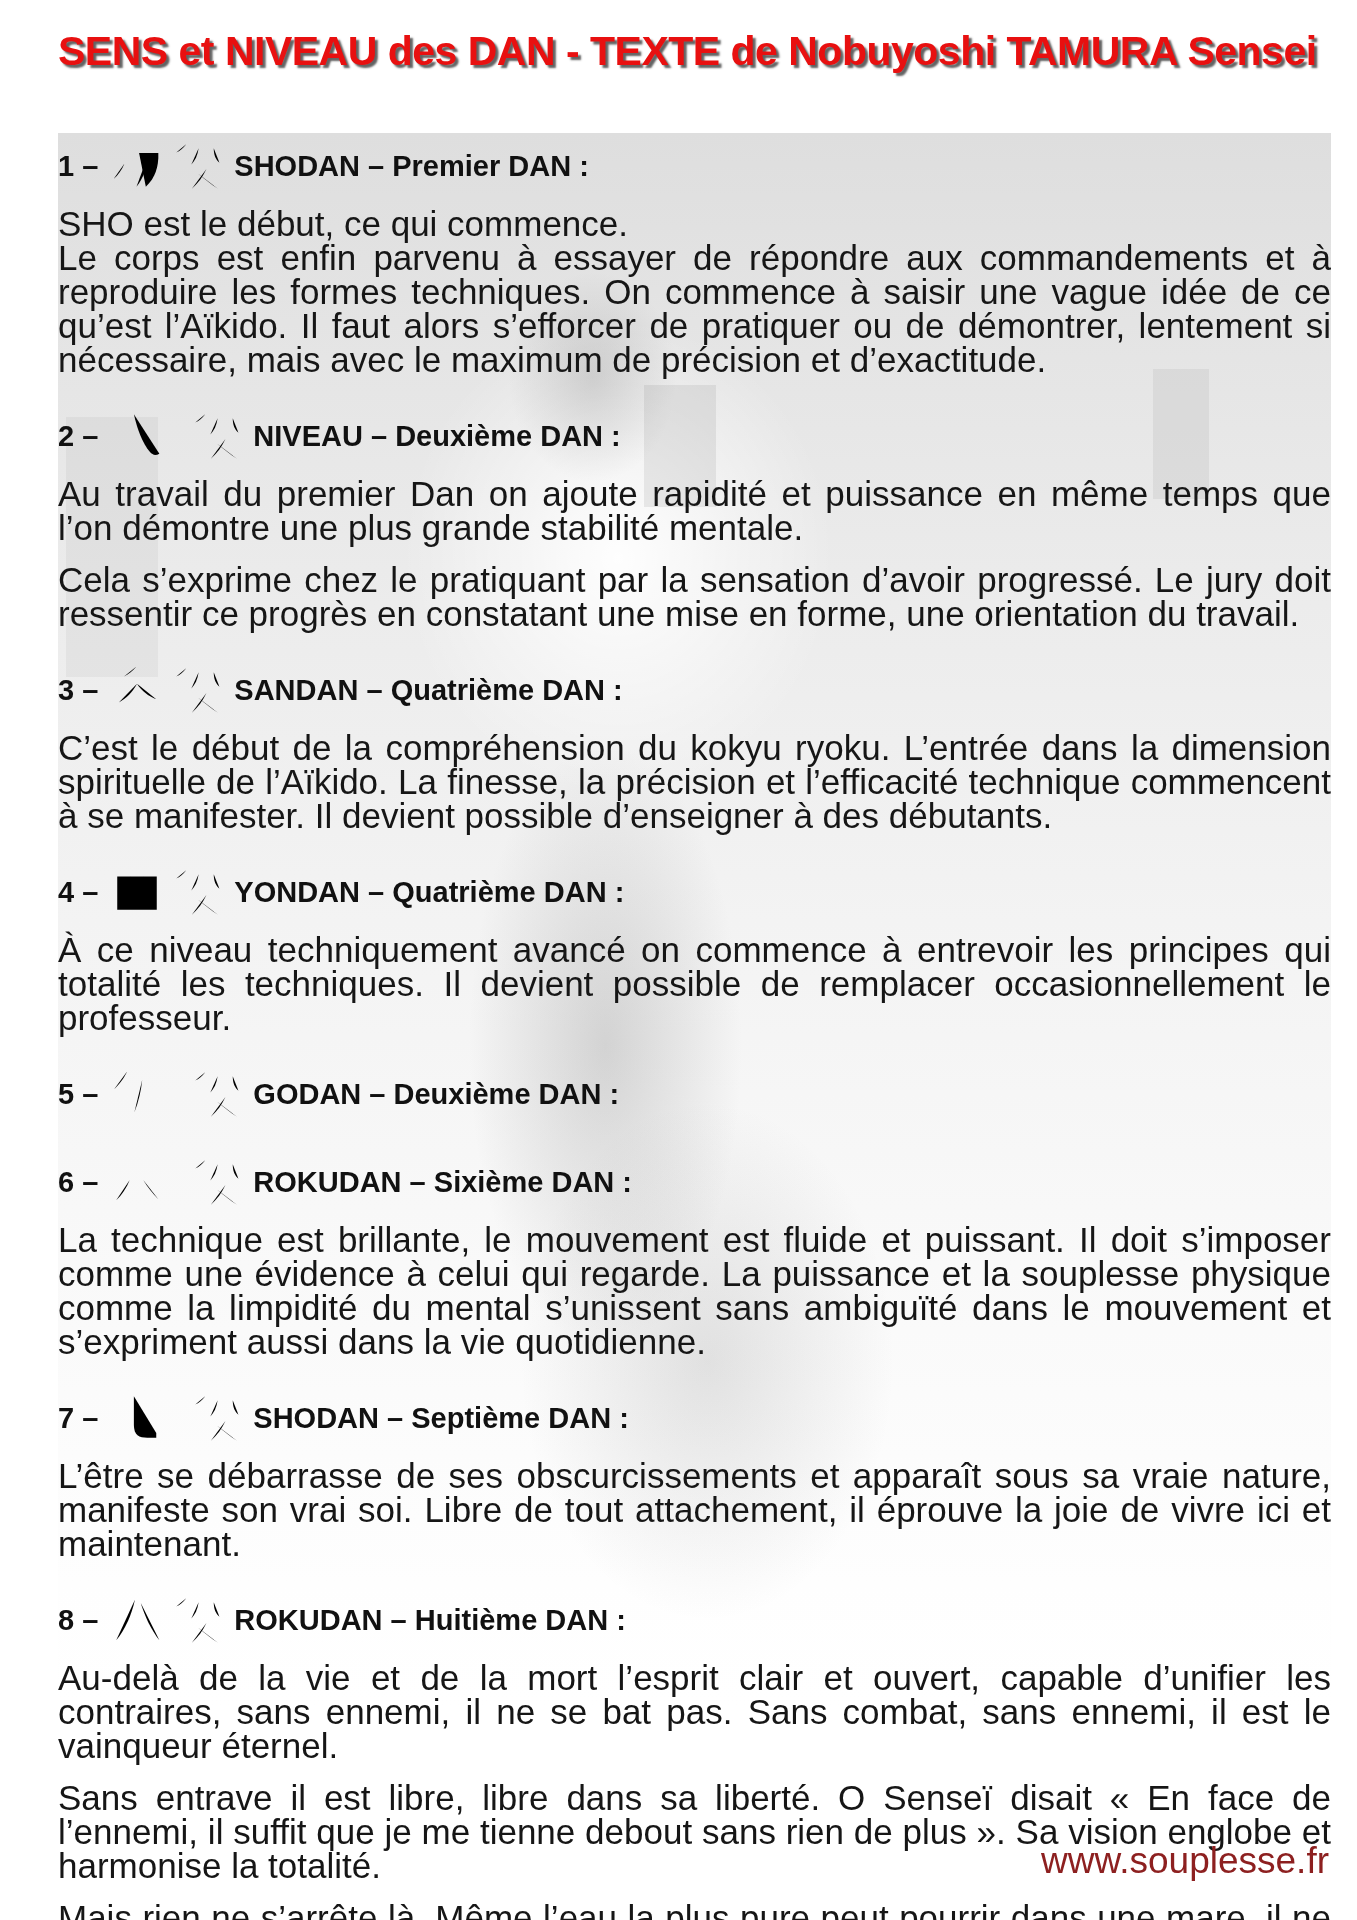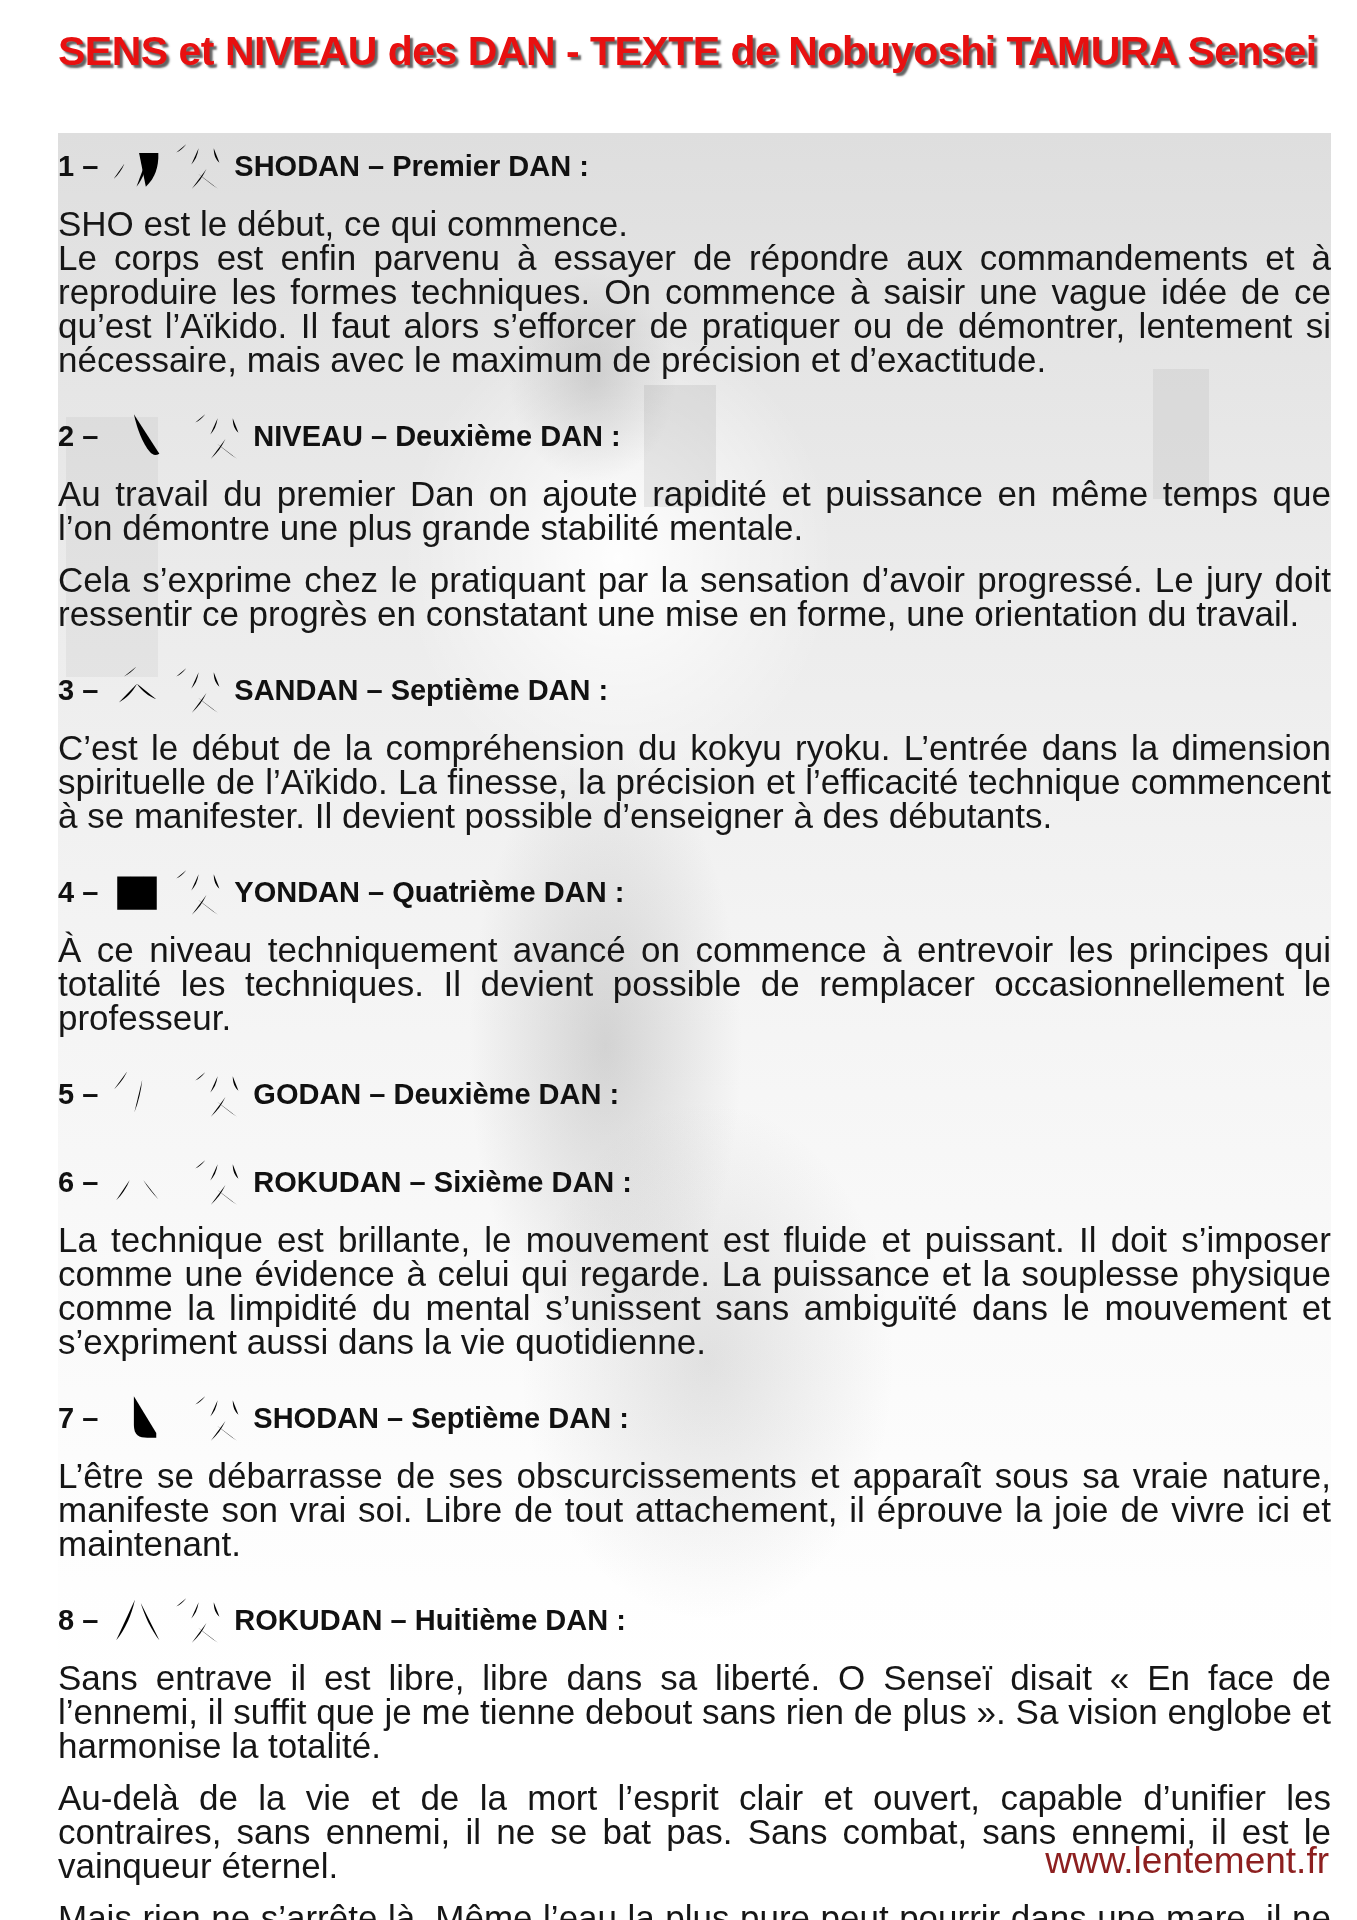--- a/index.html
+++ b/index.html
@@ -225,21 +225,21 @@
       <span class="dan-number">3 –</span>
       <span class="dan-kanji">
             <span class="sr-only">参段</span>
             <svg class="kanji-glyph" viewBox="0 0 100 100">
               <use href="#k-san3"></use>
             </svg>
             <svg class="kanji-glyph" viewBox="0 0 100 100">
               <use href="#k-dan"></use>
             </svg>
           </span>
-      <span class="dan-title">SANDAN – Septième DAN :</span>
+      <span class="dan-title">SANDAN – Quatrième DAN :</span>
     </h2>
     <div class="dan-body">
           <p class="dan-par">C’est le début de la compréhension du kokyu ryoku. L’entrée dans la dimension spirituelle de l’Aïkido. La finesse, la précision et l’efficacité technique commencent à se manifester. Il devient possible d’enseigner à des débutants.</p>
         </div>
   </section>
 
   <section class="dan-section">
     <h2 class="dan-heading">
       <span class="dan-number">4 –</span>
       <span class="dan-kanji">
@@ -323,21 +323,21 @@
             <svg class="kanji-glyph" viewBox="0 0 100 100">
               <use href="#k-hachi"></use>
             </svg>
             <svg class="kanji-glyph" viewBox="0 0 100 100">
               <use href="#k-dan"></use>
             </svg>
           </span>
       <span class="dan-title">ROKUDAN – Huitième DAN :</span>
     </h2>
     <div class="dan-body">
+          <p class="dan-par">Au-delà de la vie et de la mort l’esprit clair et ouvert, capable d’unifier les contraires, sans ennemi, il ne se bat pas. Sans combat, sans ennemi, il est le vainqueur éternel.</p>
           <p class="dan-par">Sans entrave il est libre, libre dans sa liberté. O Senseï disait « En face de l’ennemi, il suffit que je me tienne debout sans rien de plus ». Sa vision englobe et harmonise la totalité.</p>
-          <p class="dan-par">Au-delà de la vie et de la mort l’esprit clair et ouvert, capable d’unifier les contraires, sans ennemi, il ne se bat pas. Sans combat, sans ennemi, il est le vainqueur éternel.</p>
           <p class="dan-par">Mais rien ne s’arrête là. Même l’eau la plus pure peut pourrir dans une mare, il ne faut jamais oublier l’esprit du débutant accomplissant son premier pas.</p>
         </div>
   </section>
 </main>
 
-  <a class="site-link">www.lentement.fr</a>
+  <a class="site-link">www.souplesse.fr</a>
 </div>
 
 </body></html>

